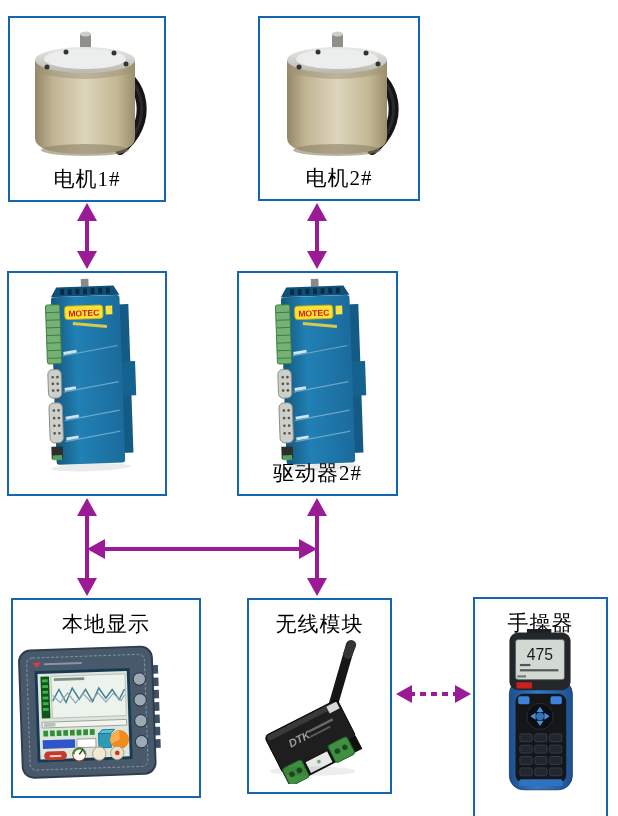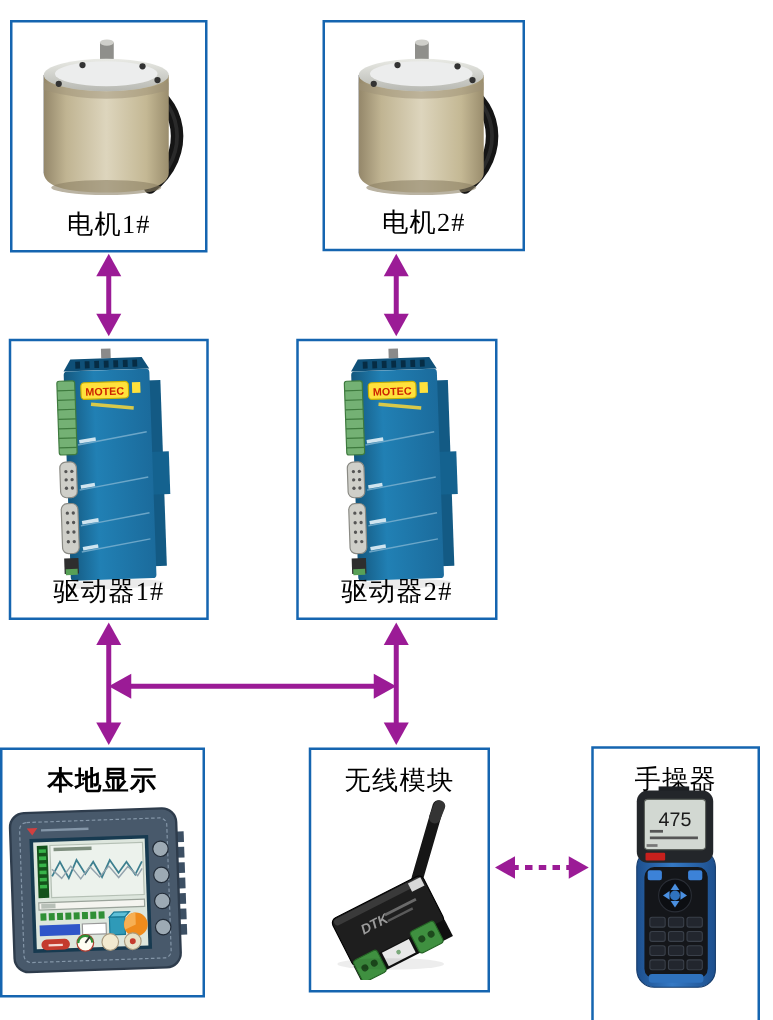--- a/index.html
+++ b/index.html
@@ -16,21 +16,21 @@
     font-size:21px;color:#000;letter-spacing:1px;white-space:nowrap;
   }
   .label-bottom{bottom:7px;font-family:Liberation Serif, serif;}
   .label-top{top:10px;}
   .device{position:absolute;}
   
   #motor1-box{left:8px;top:16px;width:158px;height:186px;}
   #motor2-box{left:236px;top:16px;width:162px;height:185px;margin-left:22px;}
   #driver1-box{left:7px;top:271px;width:160px;height:225px;}
   #driver2-box{left:237px;top:271px;width:161px;height:225px;}
-  #display-box{left:0;top:598px;width:164px;height:200px;font-weight:bold;}
+  #display-box{left:11px;top:598px;width:190px;height:200px;}
   #wireless-box{left:247px;top:598px;width:145px;height:196px;}
   #handheld-box{left:473px;top:597px;width:135px;height:245px;}
   
   .motor-img{left:12px;top:8px;width:132px;height:142px;}
   .driver-img{left:16px;top:4px;width:124px;height:200px;}
   .hmi-img{left:4px;top:40px;width:152px;height:144px;}
   .wifi-img{left:6px;top:32px;width:130px;height:152px;}
   .hh-img{left:13px;top:30px;width:104px;height:166px;}
   .arrows{position:absolute;left:0;top:0;width:618px;height:816px;pointer-events:none;color:var(--arrow,#9b1b96);}
 </style>
@@ -147,21 +147,20 @@
           <circle cx="34" cy="147" r="1.4" fill="#555"></circle>
         <circle cx="29" cy="155" r="1.4" fill="#555"></circle>
           <circle cx="34" cy="155" r="1.4" fill="#555"></circle>
         <circle cx="29" cy="163" r="1.4" fill="#555"></circle>
           <circle cx="34" cy="163" r="1.4" fill="#555"></circle>
         <rect x="25" y="177" width="12" height="13" fill="#2e2e2e"></rect>
         <rect x="26" y="186" width="10" height="5" fill="#57a057"></rect>
         <ellipse cx="66" cy="200" rx="42" ry="4" fill="#000" opacity="0.08"></ellipse>
       </g>
     </svg>
-    <div class="box-label label-bottom">驱动器1#</div>
   </div>
 
   <div class="box" id="driver2-box">
     <svg class="device driver-img" viewBox="0 0 130 210">
       <g transform="rotate(-2 65 105)">
         <rect x="99" y="30" width="12" height="156" fill="#135a84"></rect>
         <rect x="99" y="90" width="17" height="36" fill="#14628f"></rect>
         <rect x="62" y="2" width="8" height="8" fill="#8a8a8a"></rect>
         <path d="M30 20 L36 10 L96 10 L102 20 Z" fill="#0f5078"></path>
         <rect x="40" y="12" width="4" height="6" fill="#062c44"></rect>

